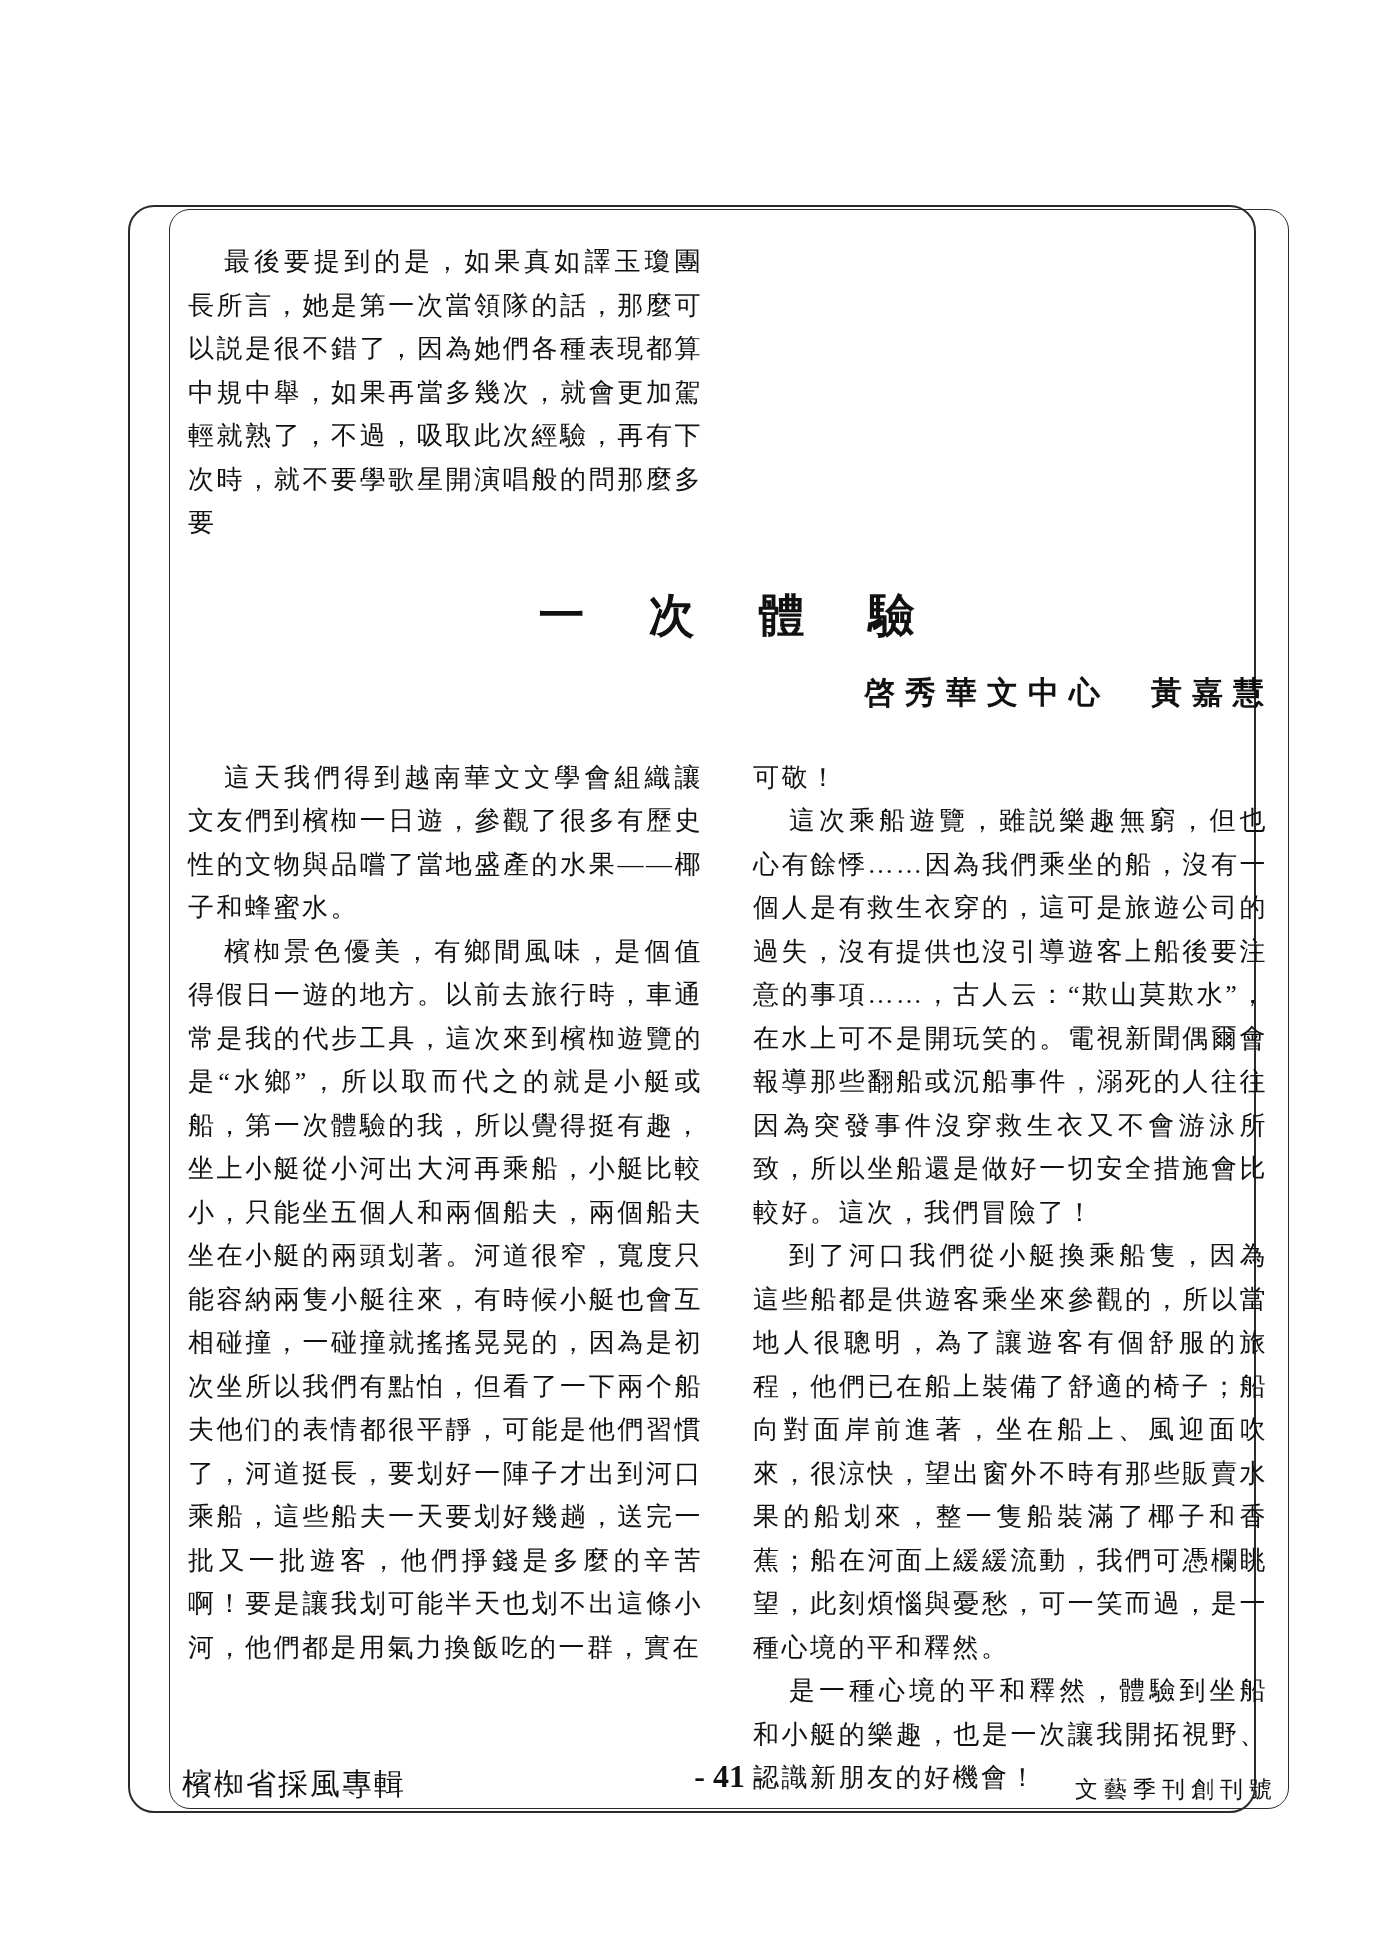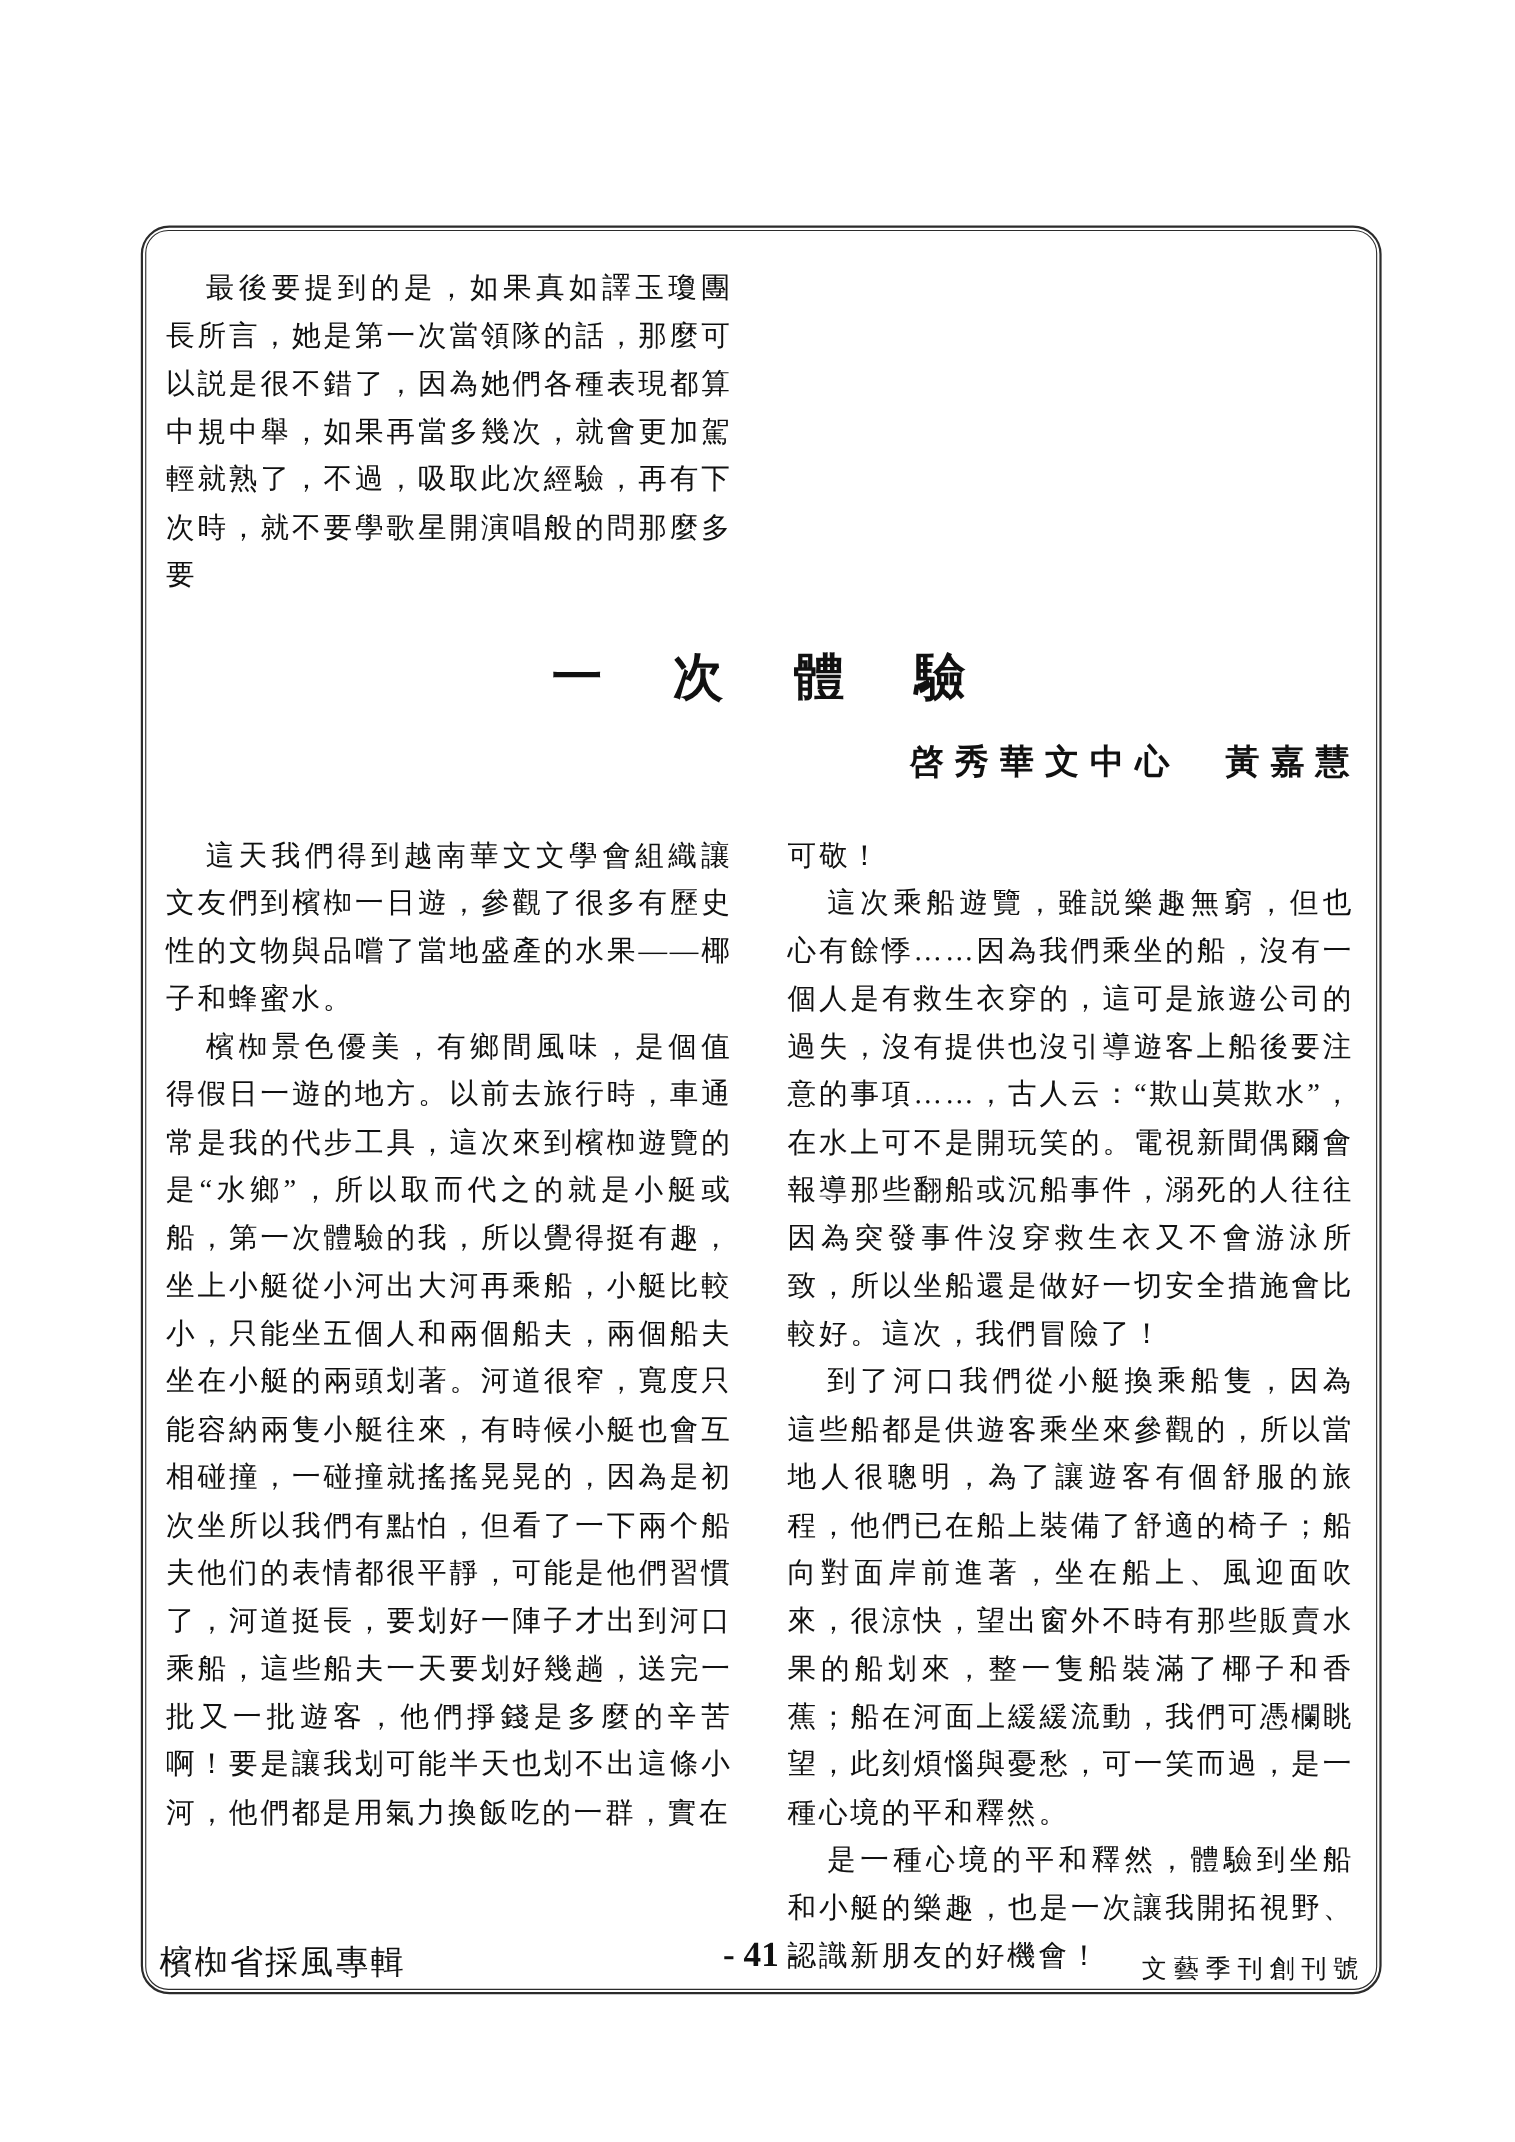--- a/index.html
+++ b/index.html
@@ -16,20 +16,21 @@
     position:absolute; left:128px; top:205px;
     width:1128px; height:1608px;
     border:2px solid #2b2b2b; border-radius:26px;
     padding:2px; box-sizing:border-box;
   }
   .frame-inner {
     width:100%; height:100%;
     border:1px solid #2b2b2b; border-radius:21px;
     box-sizing:border-box; position:relative;
     padding:30px 14px 0 18px;
+    margin-left:37px;
   }
 
   .columns { display:flex; gap:50px; }
   .col { width:515px; flex:0 0 515px; }
   .col p {
     margin:0;
     font-size:26px; line-height:43.5px; letter-spacing:2.5px;
     text-align:justify; text-justify:inter-character;
     word-break:break-all;
   }

